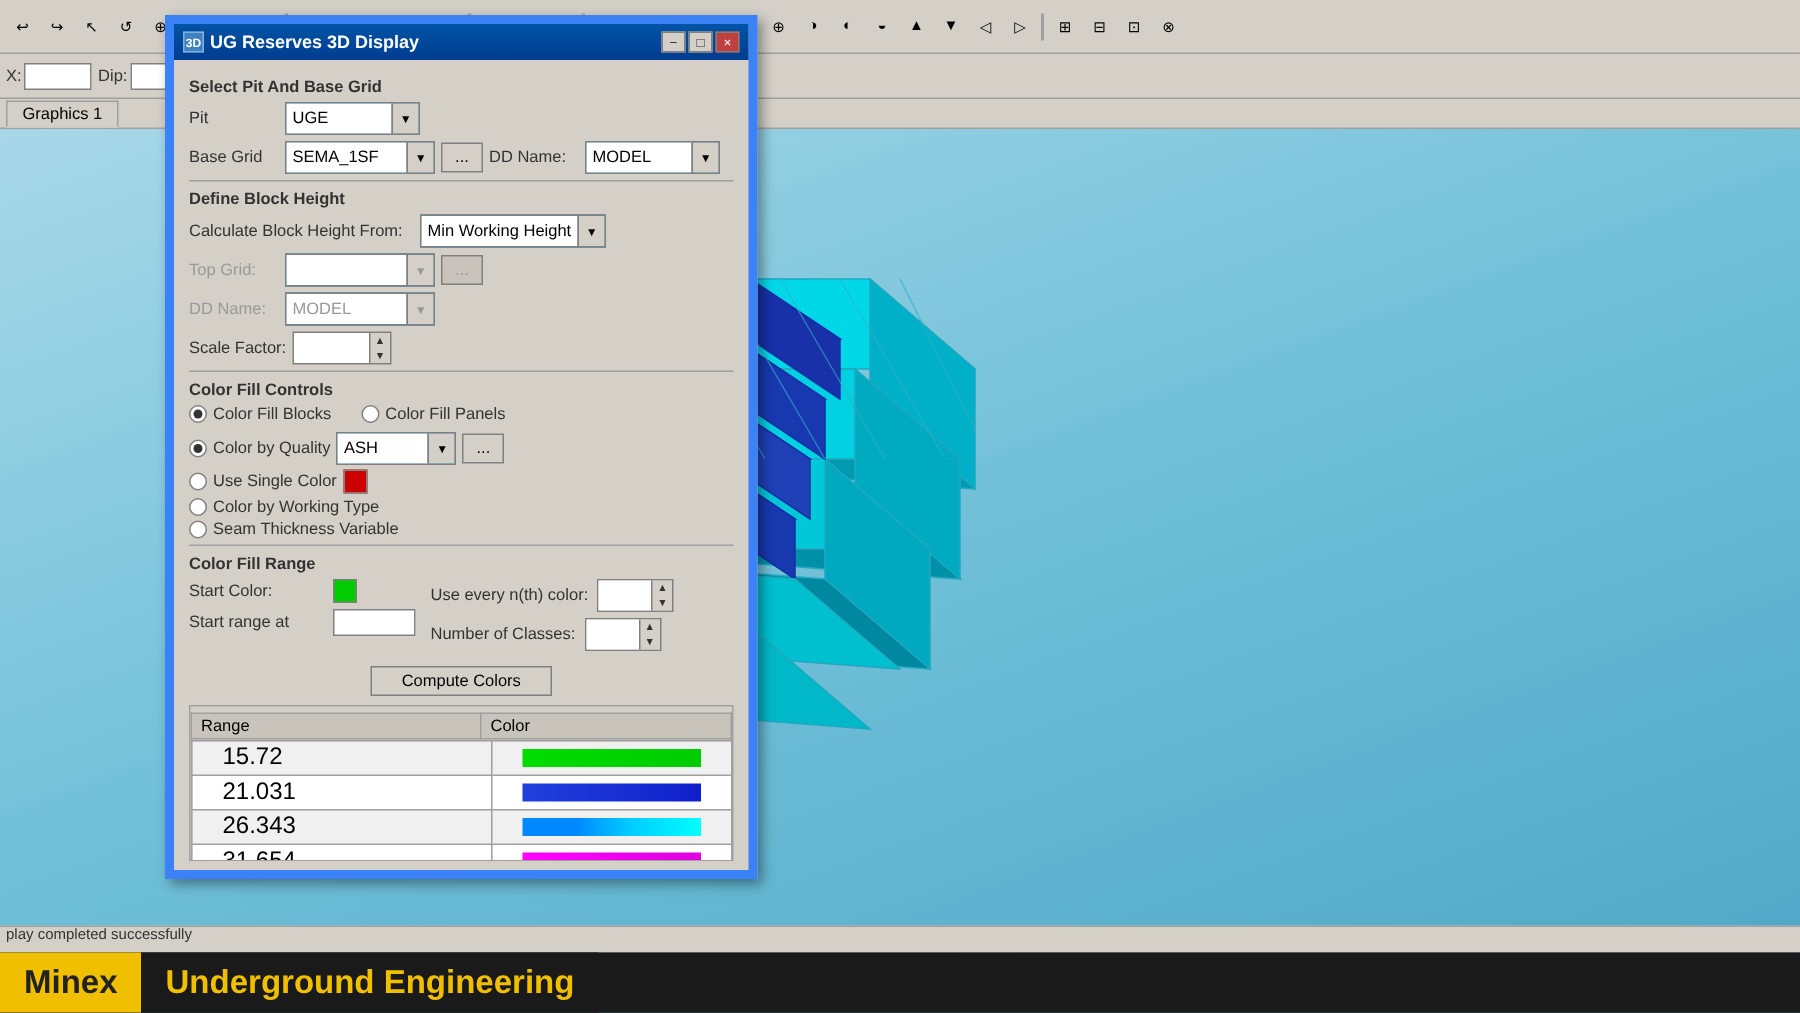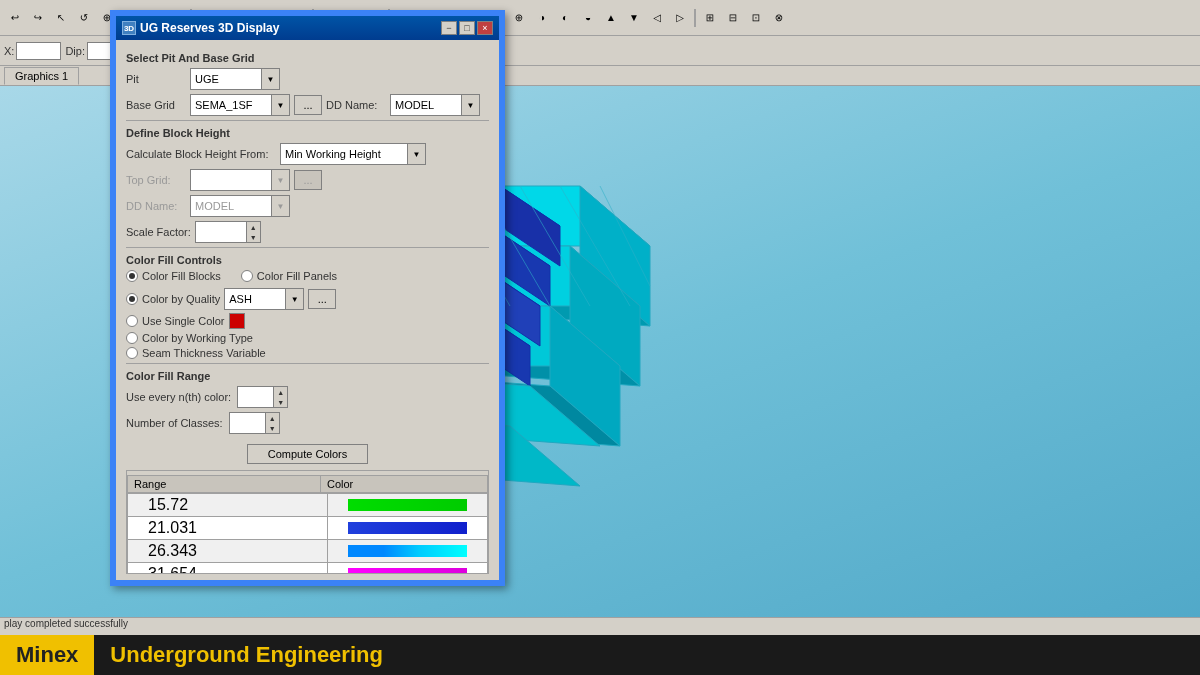--- a/index.html
+++ b/index.html
@@ -638,21 +638,21 @@
         <div class="select-btn">▼</div>
       </div>
     </div>
 
     <div class="divider-line"></div>
 
     <div class="section-header">Define Block Height</div>
 
     <div class="form-row">
       <span class="form-label" style="min-width:150px;">Calculate Block Height From:</span>
-      <div class="select-wrapper" style="width:146px;">
+      <div class="select-wrapper" style="width:124px;">
         <span class="select-text">Min Working Height</span>
         <div class="select-btn">▼</div>
       </div>
     </div>
 
     <div class="form-row">
       <span class="form-label disabled">Top Grid:</span>
       <div class="select-wrapper" style="width:100px;">
         <span class="select-text"></span>
         <div class="select-btn" style="color:#999;">▼</div>
@@ -718,20 +718,30 @@
     <div class="radio-row">
       <div class="radio-circle"></div>
       <span class="radio-label">Seam Thickness Variable</span>
     </div>
 
     <div class="divider-line"></div>
 
     <div class="section-header">Color Fill Range</div>
 
     <div style="display:flex; gap:10px;">
+      <div>
+        <div class="range-row">
+          <span class="range-label">Start Color:</span>
+          <div class="color-swatch-green"></div>
+        </div>
+        <div class="range-row">
+          <span class="range-label">Start range at</span>
+          <input type="text" class="range-input" style="">
+        </div>
+      </div>
       <div style="flex:1;">
         <div class="range-row">
           <span class="range-label">Use every n(th) color:</span>
           <div class="spinner-wrapper">
             <input type="text" class="spinner-input" style="width: 35px;">
             <div class="spinner-btns">
               <div class="spinner-up">▲</div>
               <div class="spinner-down">▼</div>
             </div>
           </div>

